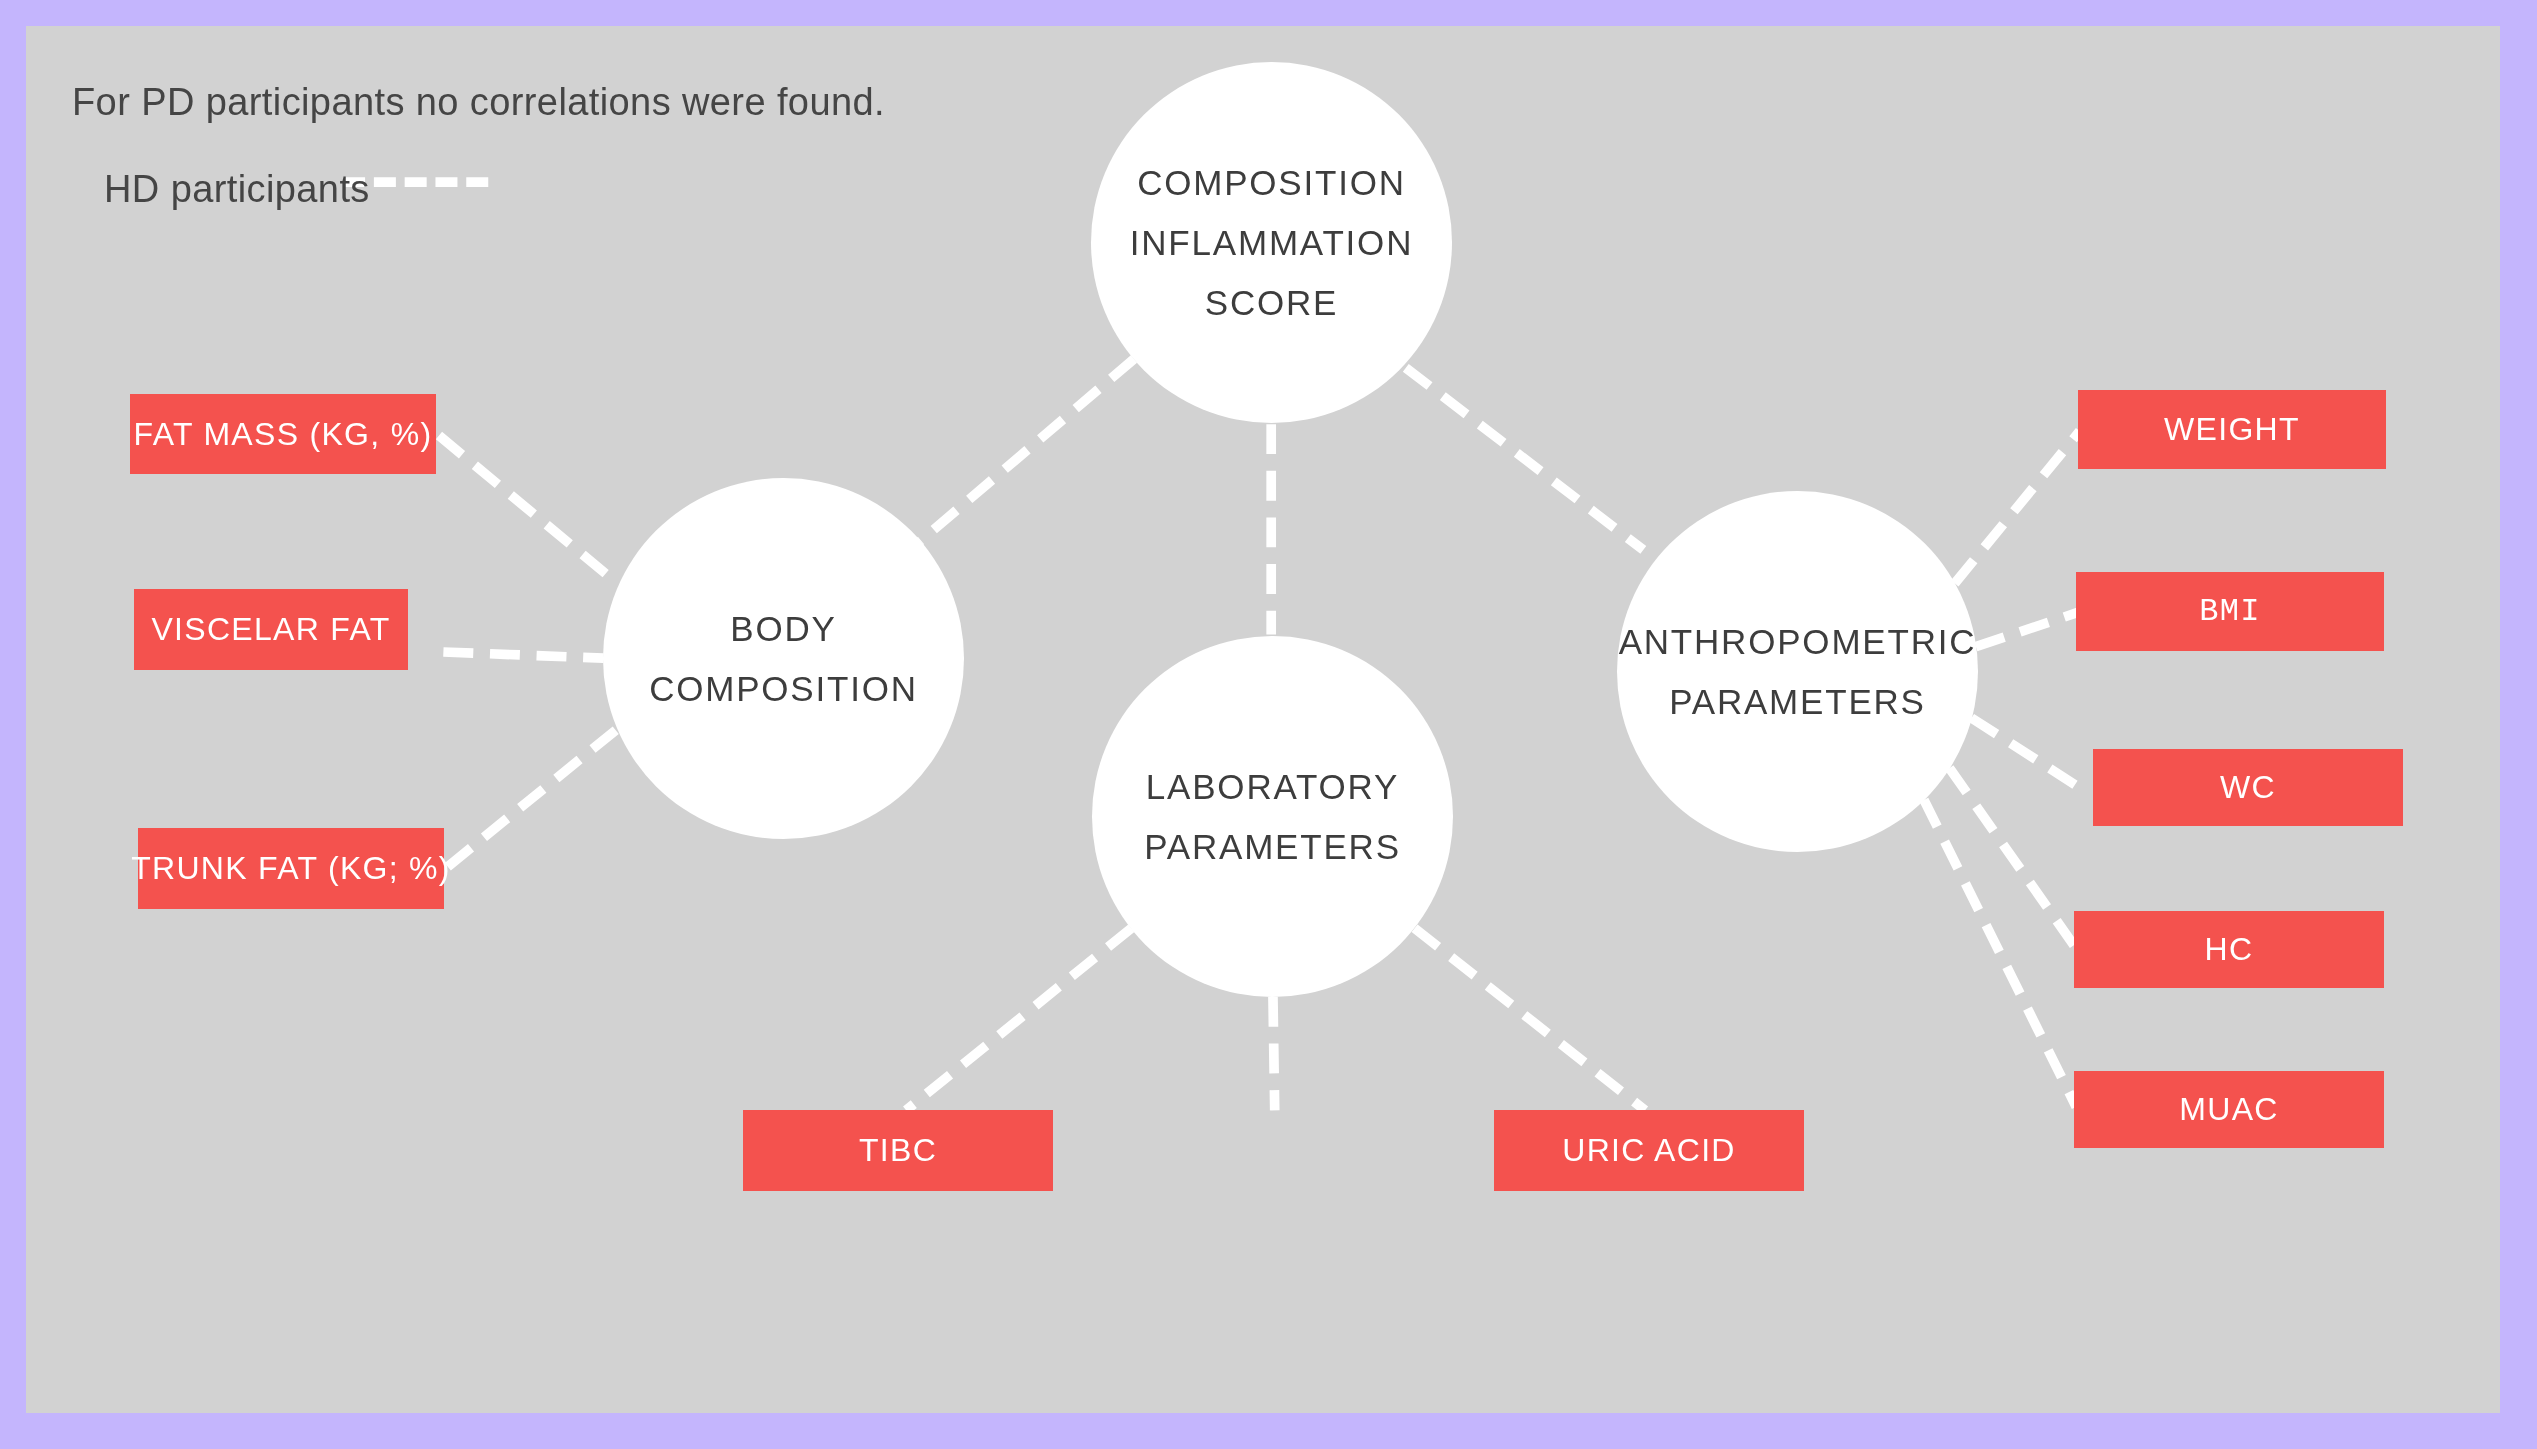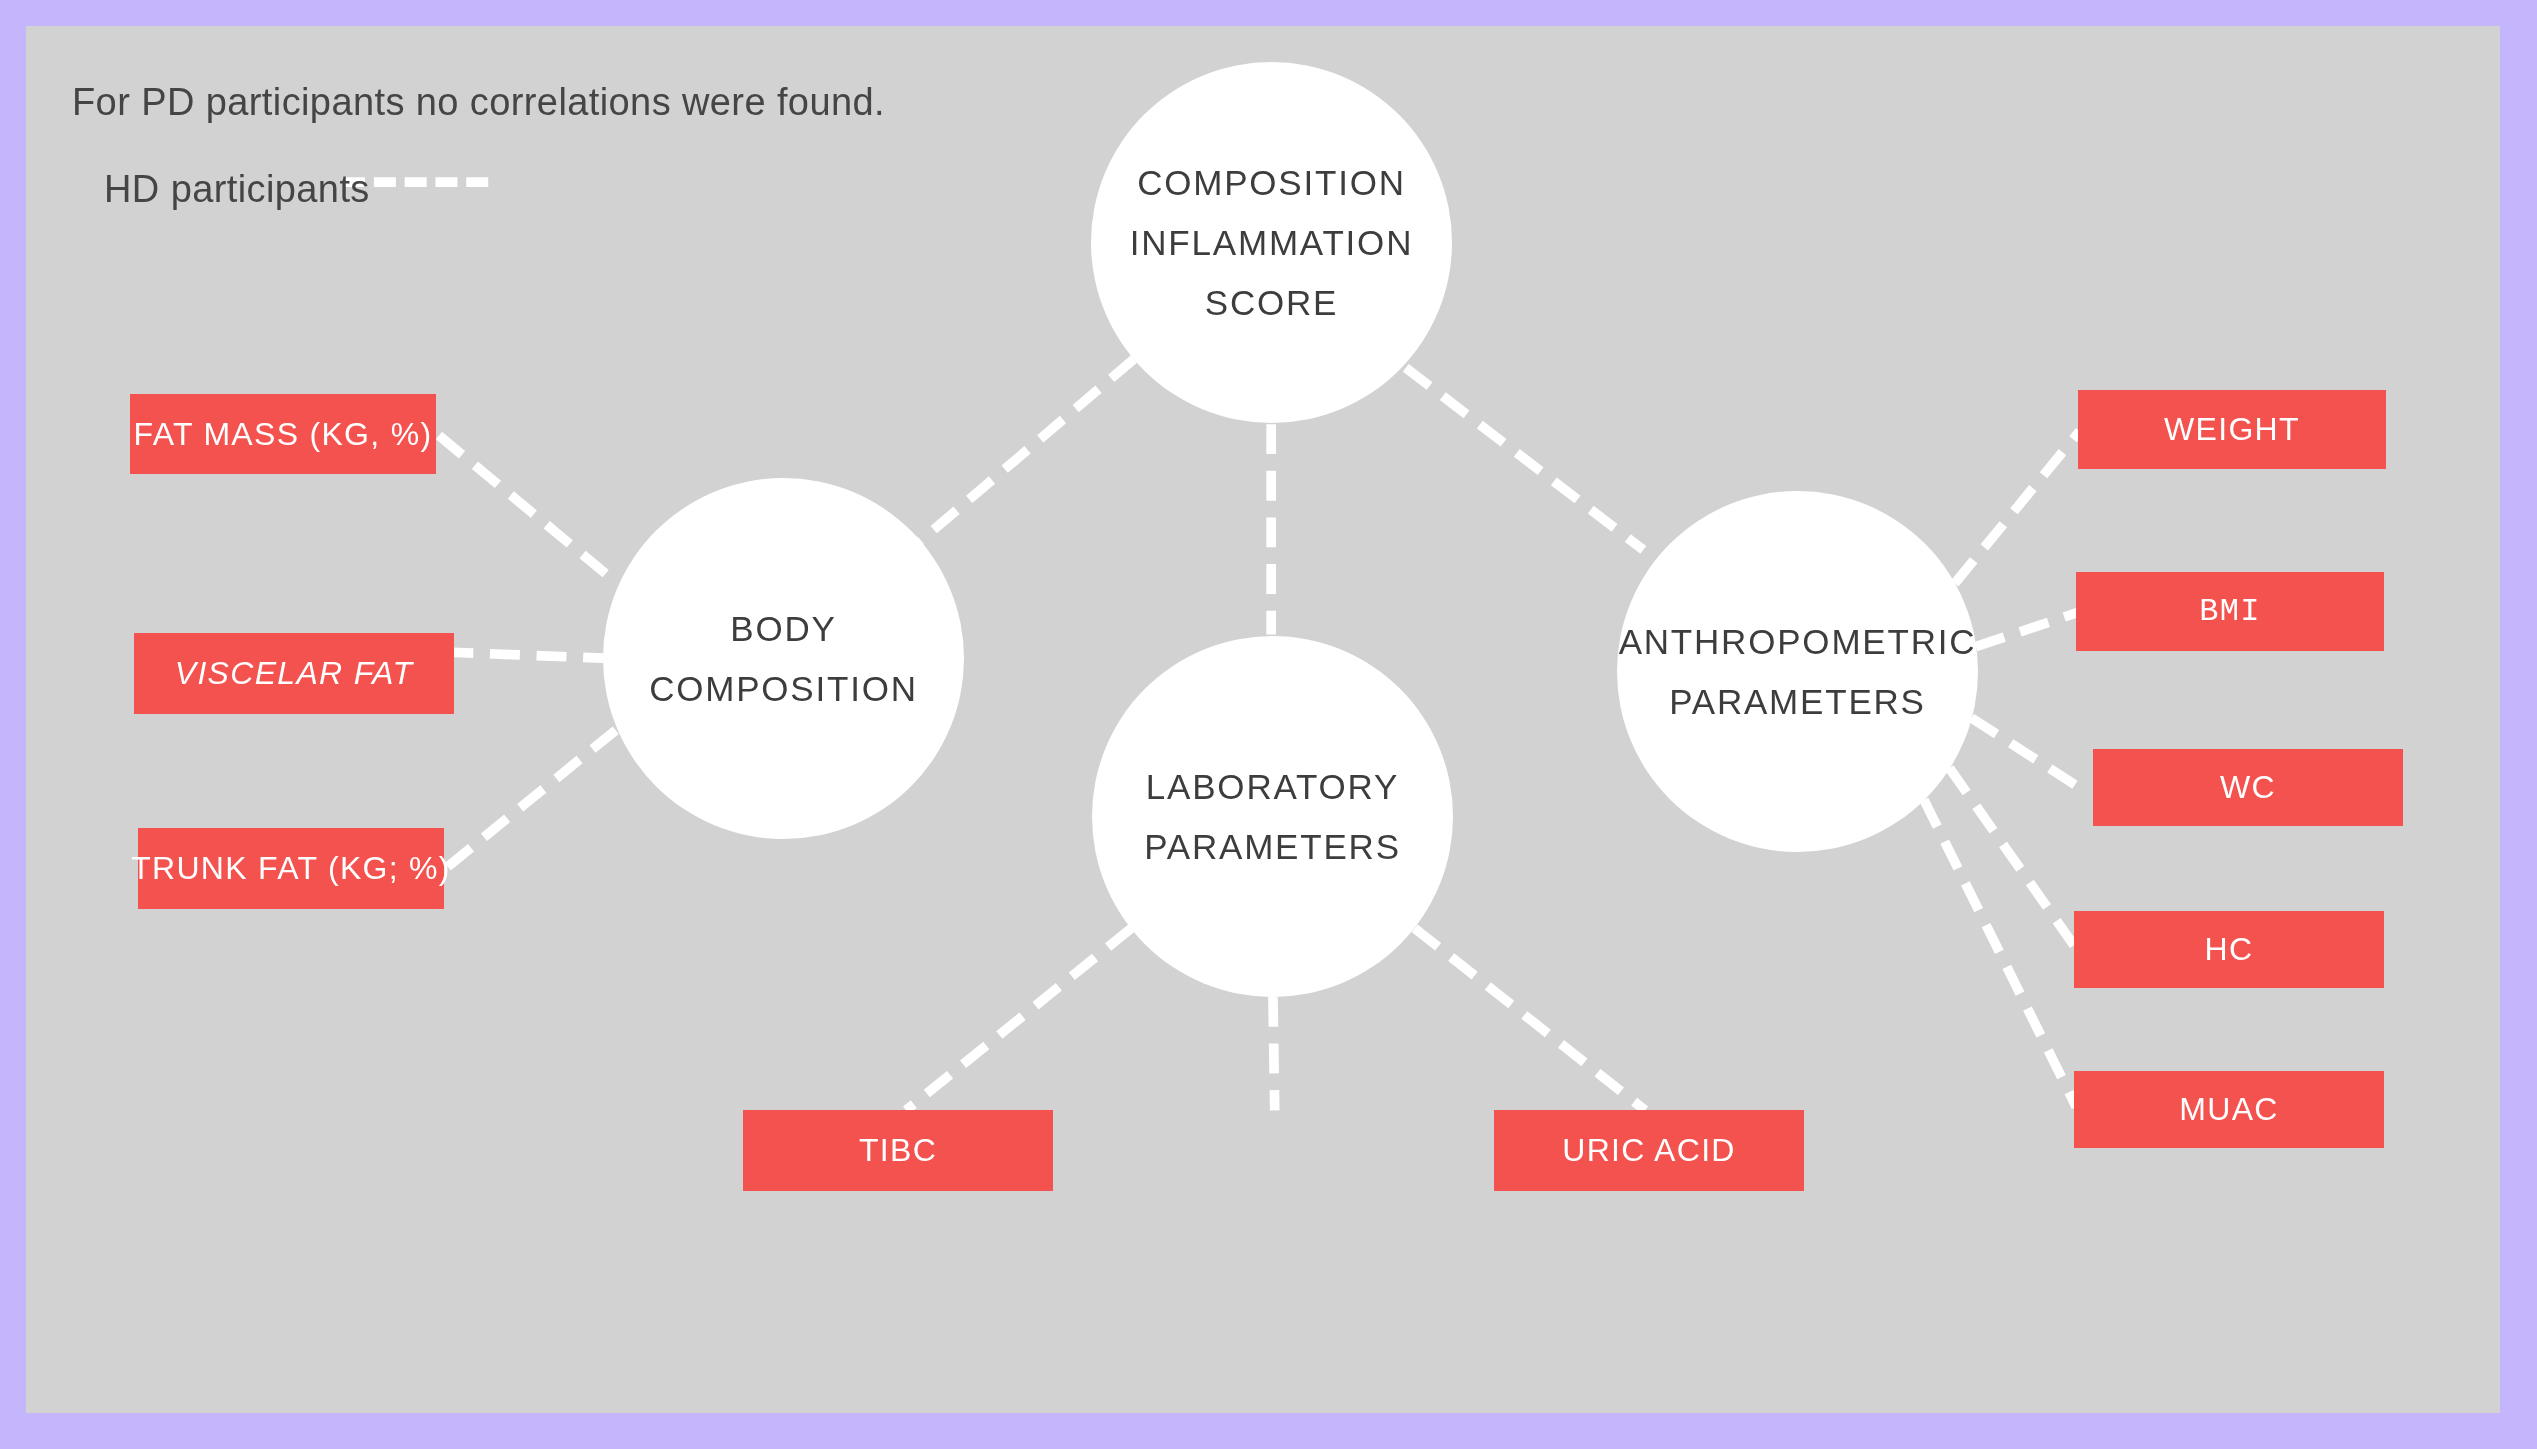--- a/index.html
+++ b/index.html
@@ -148,21 +148,21 @@
   </div>
 
   <div class="node-circle" style="left:1617px; top:491px;">
     <div class="node-text">
       <div>ANTHROPOMETRIC</div>
       <div>PARAMETERS</div>
     </div>
   </div>
 
   <div class="param-box" style="left:130px; top:394px; width:306px; height:80px;">FAT MASS (KG, %)</div>
-  <div class="param-box" style="left:134px; top:633px; width:320px; height:81px;font-style:italic;">VISCELAR FAT</div>
+  <div class="param-box" style="left:134px; top:589px; width:274px; height:81px;">VISCELAR FAT</div>
   <div class="param-box" style="left:138px; top:828px; width:306px; height:81px;">TRUNK FAT (KG; %)</div>
 
   <div class="param-box" style="left:743px; top:1110px; width:310px; height:81px;">TIBC</div>
   <div class="param-box" style="left:1494px; top:1110px; width:310px; height:81px;">URIC ACID</div>
 
   <div class="param-box" style="left:2078px; top:390px; width:308px; height:79px;">WEIGHT</div>
   <div class="param-box" style="left:2076px; top:572px; width:308px; height:79px;font-family:Liberation Mono, monospace;">BMI</div>
   <div class="param-box" style="left:2076px; top:749px; width:310px; height:77px;margin-left:17px;">WC</div>
   <div class="param-box" style="left:2074px; top:911px; width:310px; height:77px;">HC</div>
   <div class="param-box" style="left:2074px; top:1071px; width:310px; height:77px;">MUAC</div>

